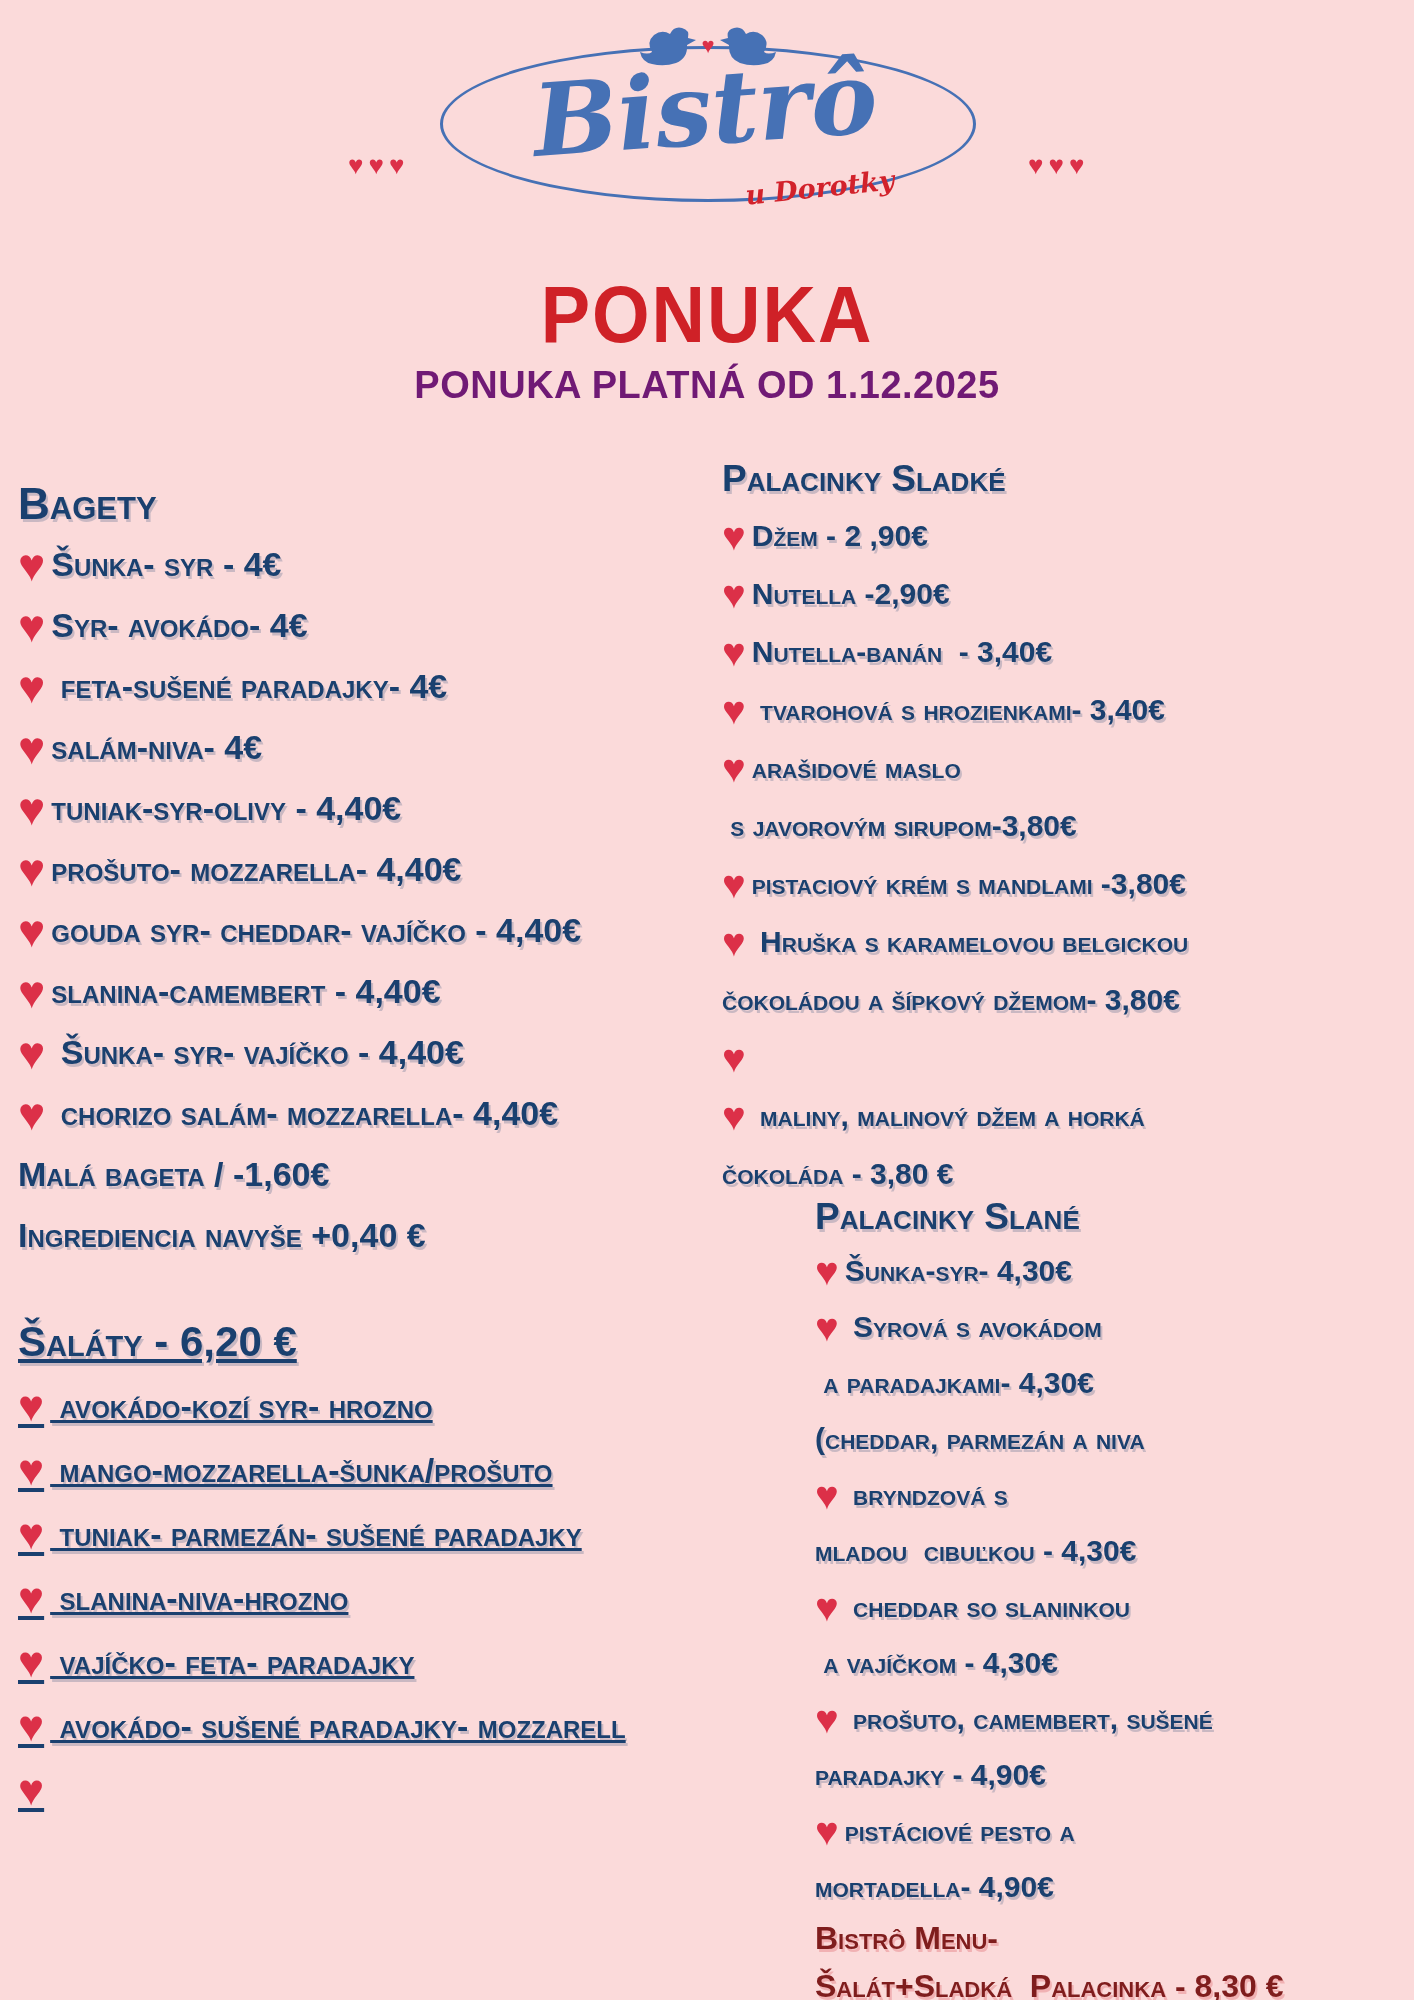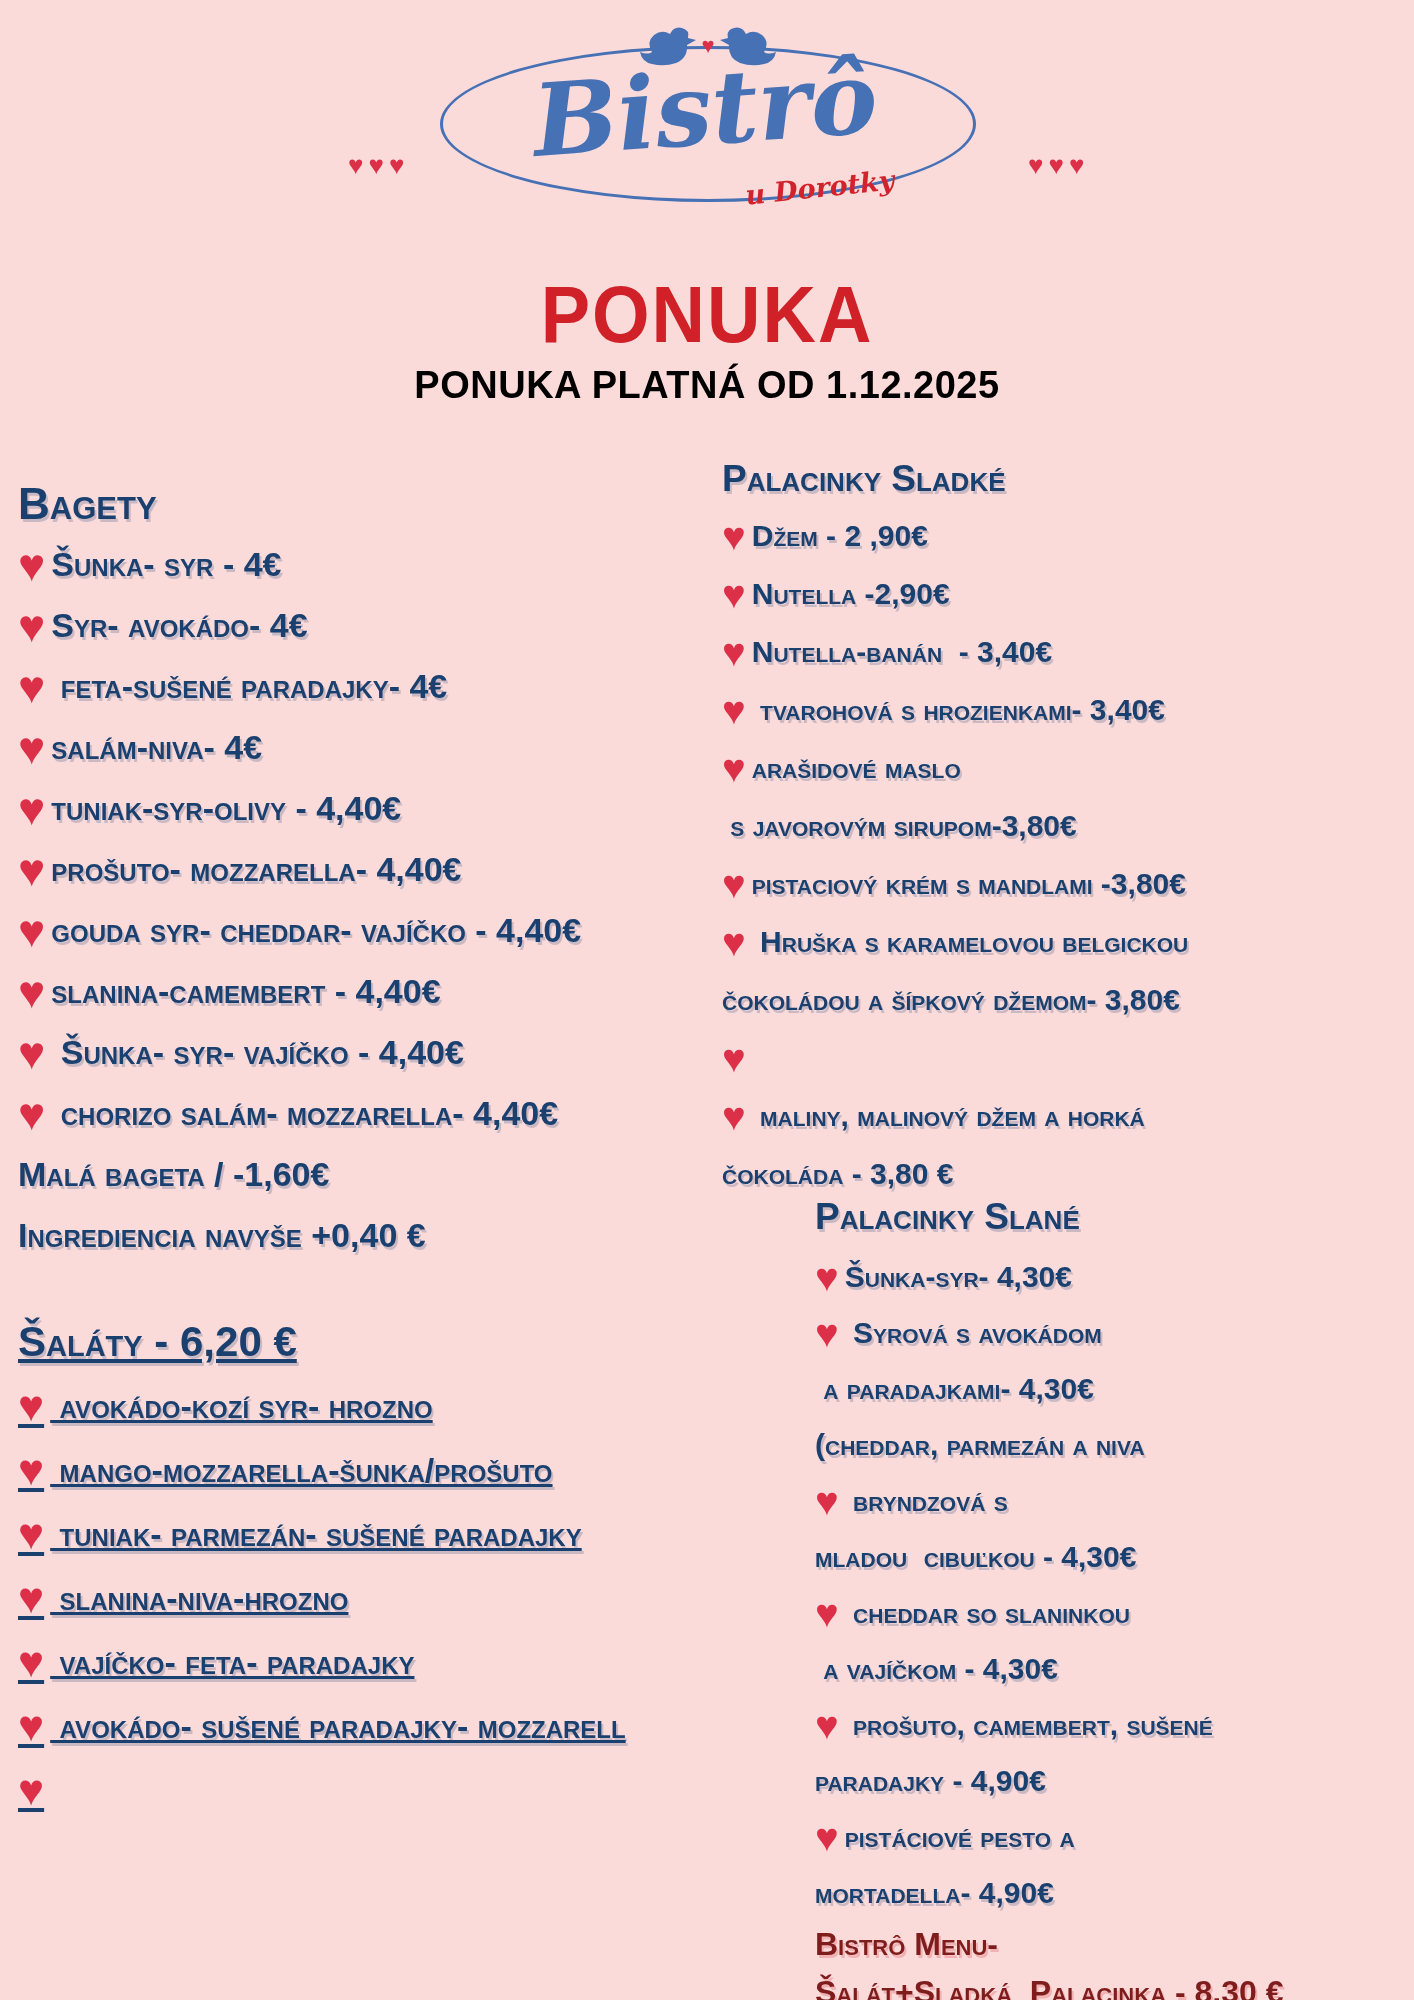--- a/index.html
+++ b/index.html
@@ -18,21 +18,21 @@
                 font-size:27px;color:#d2222b;transform:rotate(-6deg);}
   .hearts-side{position:absolute;top:150px;font-size:26px;color:#dc3048;letter-spacing:5px;}
   .hearts-left{left:348px;}
   .hearts-right{left:1028px;}
 
   
   .title{position:absolute;left:0;top:272px;width:1414px;margin:0;text-align:center;
          font-size:74px;font-weight:900;color:#cf2127;letter-spacing:2px;
          transform:scaleY(1.08);}
   .subtitle{position:absolute;left:0;top:364px;width:1414px;text-align:center;
-            font-size:38px;font-weight:700;color:#000000;letter-spacing:0.5px;}
+            font-size:38px;font-weight:700;color:#701a75;letter-spacing:0.5px;}
 
   
   .col{position:absolute;color:#1a406f;font-weight:700;font-variant:small-caps;}
   .col h2{margin:0 0 8px 0;font-variant:small-caps;
           text-shadow:2px 3px 0 rgba(26,64,111,0.22);}
   .line{display:flex;align-items:center;}
   .line .h{color:#dc3048;font-variant:normal;margin-right:6px;line-height:1;}
   .line .t{text-shadow:2px 3px 0 rgba(26,64,111,0.22);white-space:pre;}
   .red-line .t{color:#7f1d1d;text-shadow:2px 3px 0 rgba(207,33,39,0.22);}
 
@@ -45,21 +45,21 @@
   #salaty h2{font-size:42px;line-height:1.15;}
   #salaty .line{height:64px;}
   #salaty .h{font-size:44px;}
 
   #sladke{left:722px;top:458px;width:700px;font-size:30px;}
   #sladke h2{font-size:37px;line-height:1.15;margin-bottom:6px;}
   #sladke .line{height:58px;}
   #sladke .h{font-size:40px;}
 
   #slane{left:815px;top:1196px;width:600px;font-size:30px;}
-  #slane h2{font-size:37px;line-height:1.15;margin-bottom:10px;}
+  #slane h2{font-size:37px;line-height:1.15;margin-bottom:4px;}
   #slane .line{height:56px;}
   #slane .h{font-size:40px;}
   #slane .red-line{height:48px;font-size:32px;}
 </style>
 </head>
 <body>
 
 <div class="page">
 
   <div class="logo-oval"></div>

